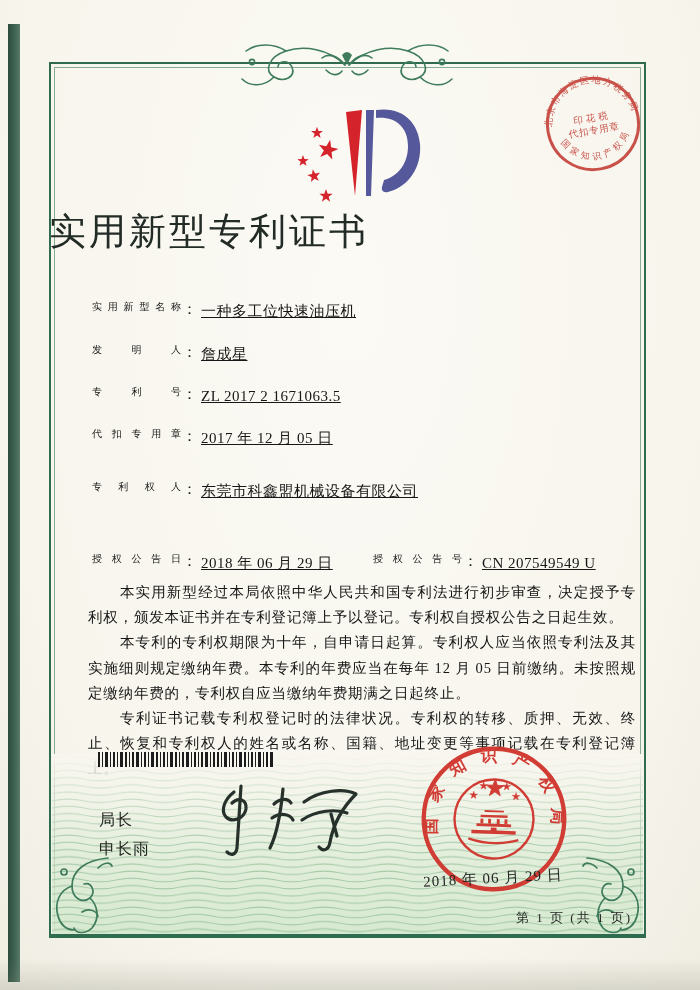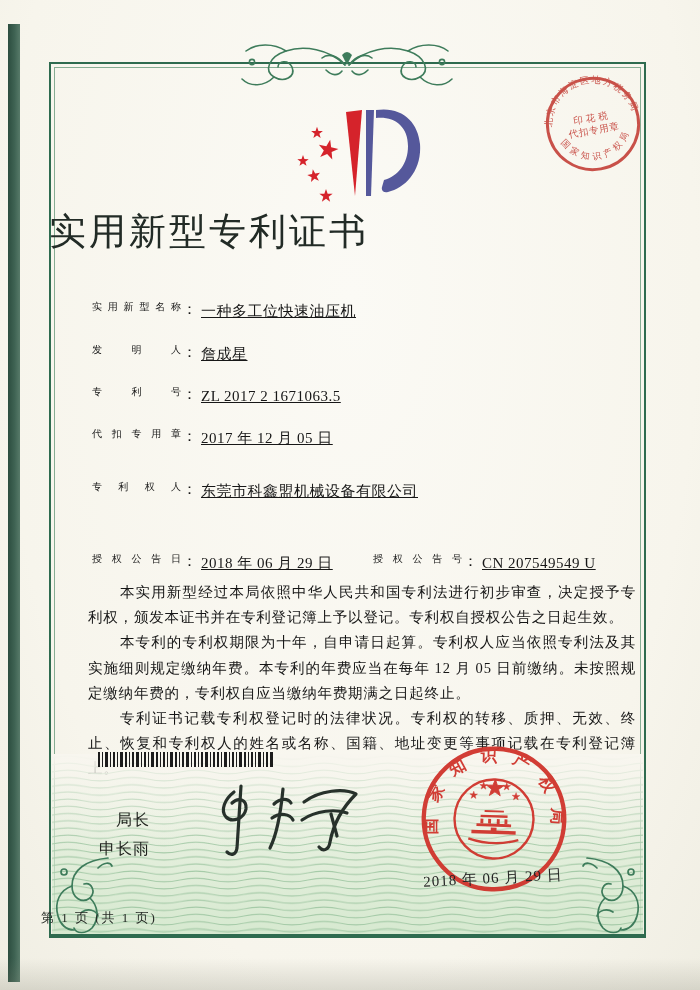--- a/index.html
+++ b/index.html
@@ -34,27 +34,27 @@
              text-align:justify;color:#161616;letter-spacing:0.8px;}
   .body-text p{margin:0;text-indent:2.2em;}
 
   .green-zone{left:52px;top:754px;width:591px;height:180px;
       background:linear-gradient(180deg, rgba(223,238,218,0) 0%, rgba(219,236,213,0.5) 35%, rgba(211,232,205,0.9) 100%);}
   .gz-fade{position:absolute;left:0;top:0;width:100%;height:100%;
       background:linear-gradient(180deg,#f8f6ef 0%, rgba(248,246,239,0.55) 18%, rgba(248,246,239,0) 55%);}
 
   .barcode{left:98px;top:752px;}
 
-  .officer{left:99px;top:805px;font-size:16px;line-height:29px;color:#20241f;letter-spacing:1px;text-align:right;}
+  .officer{left:99px;top:805px;font-size:16px;line-height:29px;color:#20241f;letter-spacing:1px;}
   .signature{left:198px;top:782px;}
 
   .seal-date{left:414px;top:869px;width:158px;text-align:center;font-size:15px;color:#242424;
              letter-spacing:1px;transform:rotate(-3deg);}
 
-  .footer{left:52px;top:909px;width:591px;text-align:left;font-size:13px;letter-spacing:2px;
+  .footer{left:52px;top:909px;width:591px;text-align:right;font-size:13px;letter-spacing:2px;
           color:#262b26;transform:translateX(-11px);}
 
   .bshadow{left:0;top:958px;width:700px;height:32px;
            background:linear-gradient(180deg, rgba(255,255,255,0), rgba(135,135,120,0.25));}
 
   svg{display:block;}
 </style>
 </head>
 <body>
 

